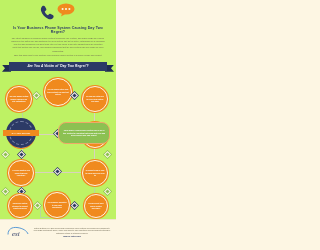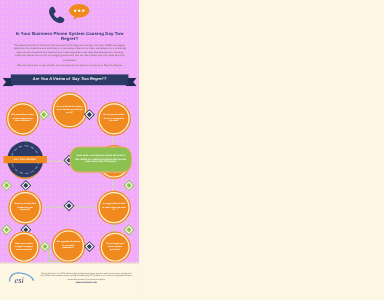--- a/index.html
+++ b/index.html
@@ -3,21 +3,21 @@
 <meta charset="utf-8">
 <style>
   * { margin:0; padding:0; box-sizing:border-box; }
   html,body { width:116px; height:250px; }
   body {
     font-family:"Liberation Sans", sans-serif;
     background:#fdf6e3;
     position:relative;
     overflow:hidden;
   }
-  #page { position:relative; width:116px; height:245px; background:#f0abfc; }
+  #page { position:relative; width:116px; height:245px; background:#bef264; }
 
   .dots {
     position:absolute; left:0; top:0; right:0; bottom:0;
     background-image:radial-gradient(#e9dfbe 0.6px, transparent 0.7px);
     background-size:4px 4px;
     pointer-events:none;
   }
 
   
   .header { position:relative; padding-top:3px; text-align:center; }

